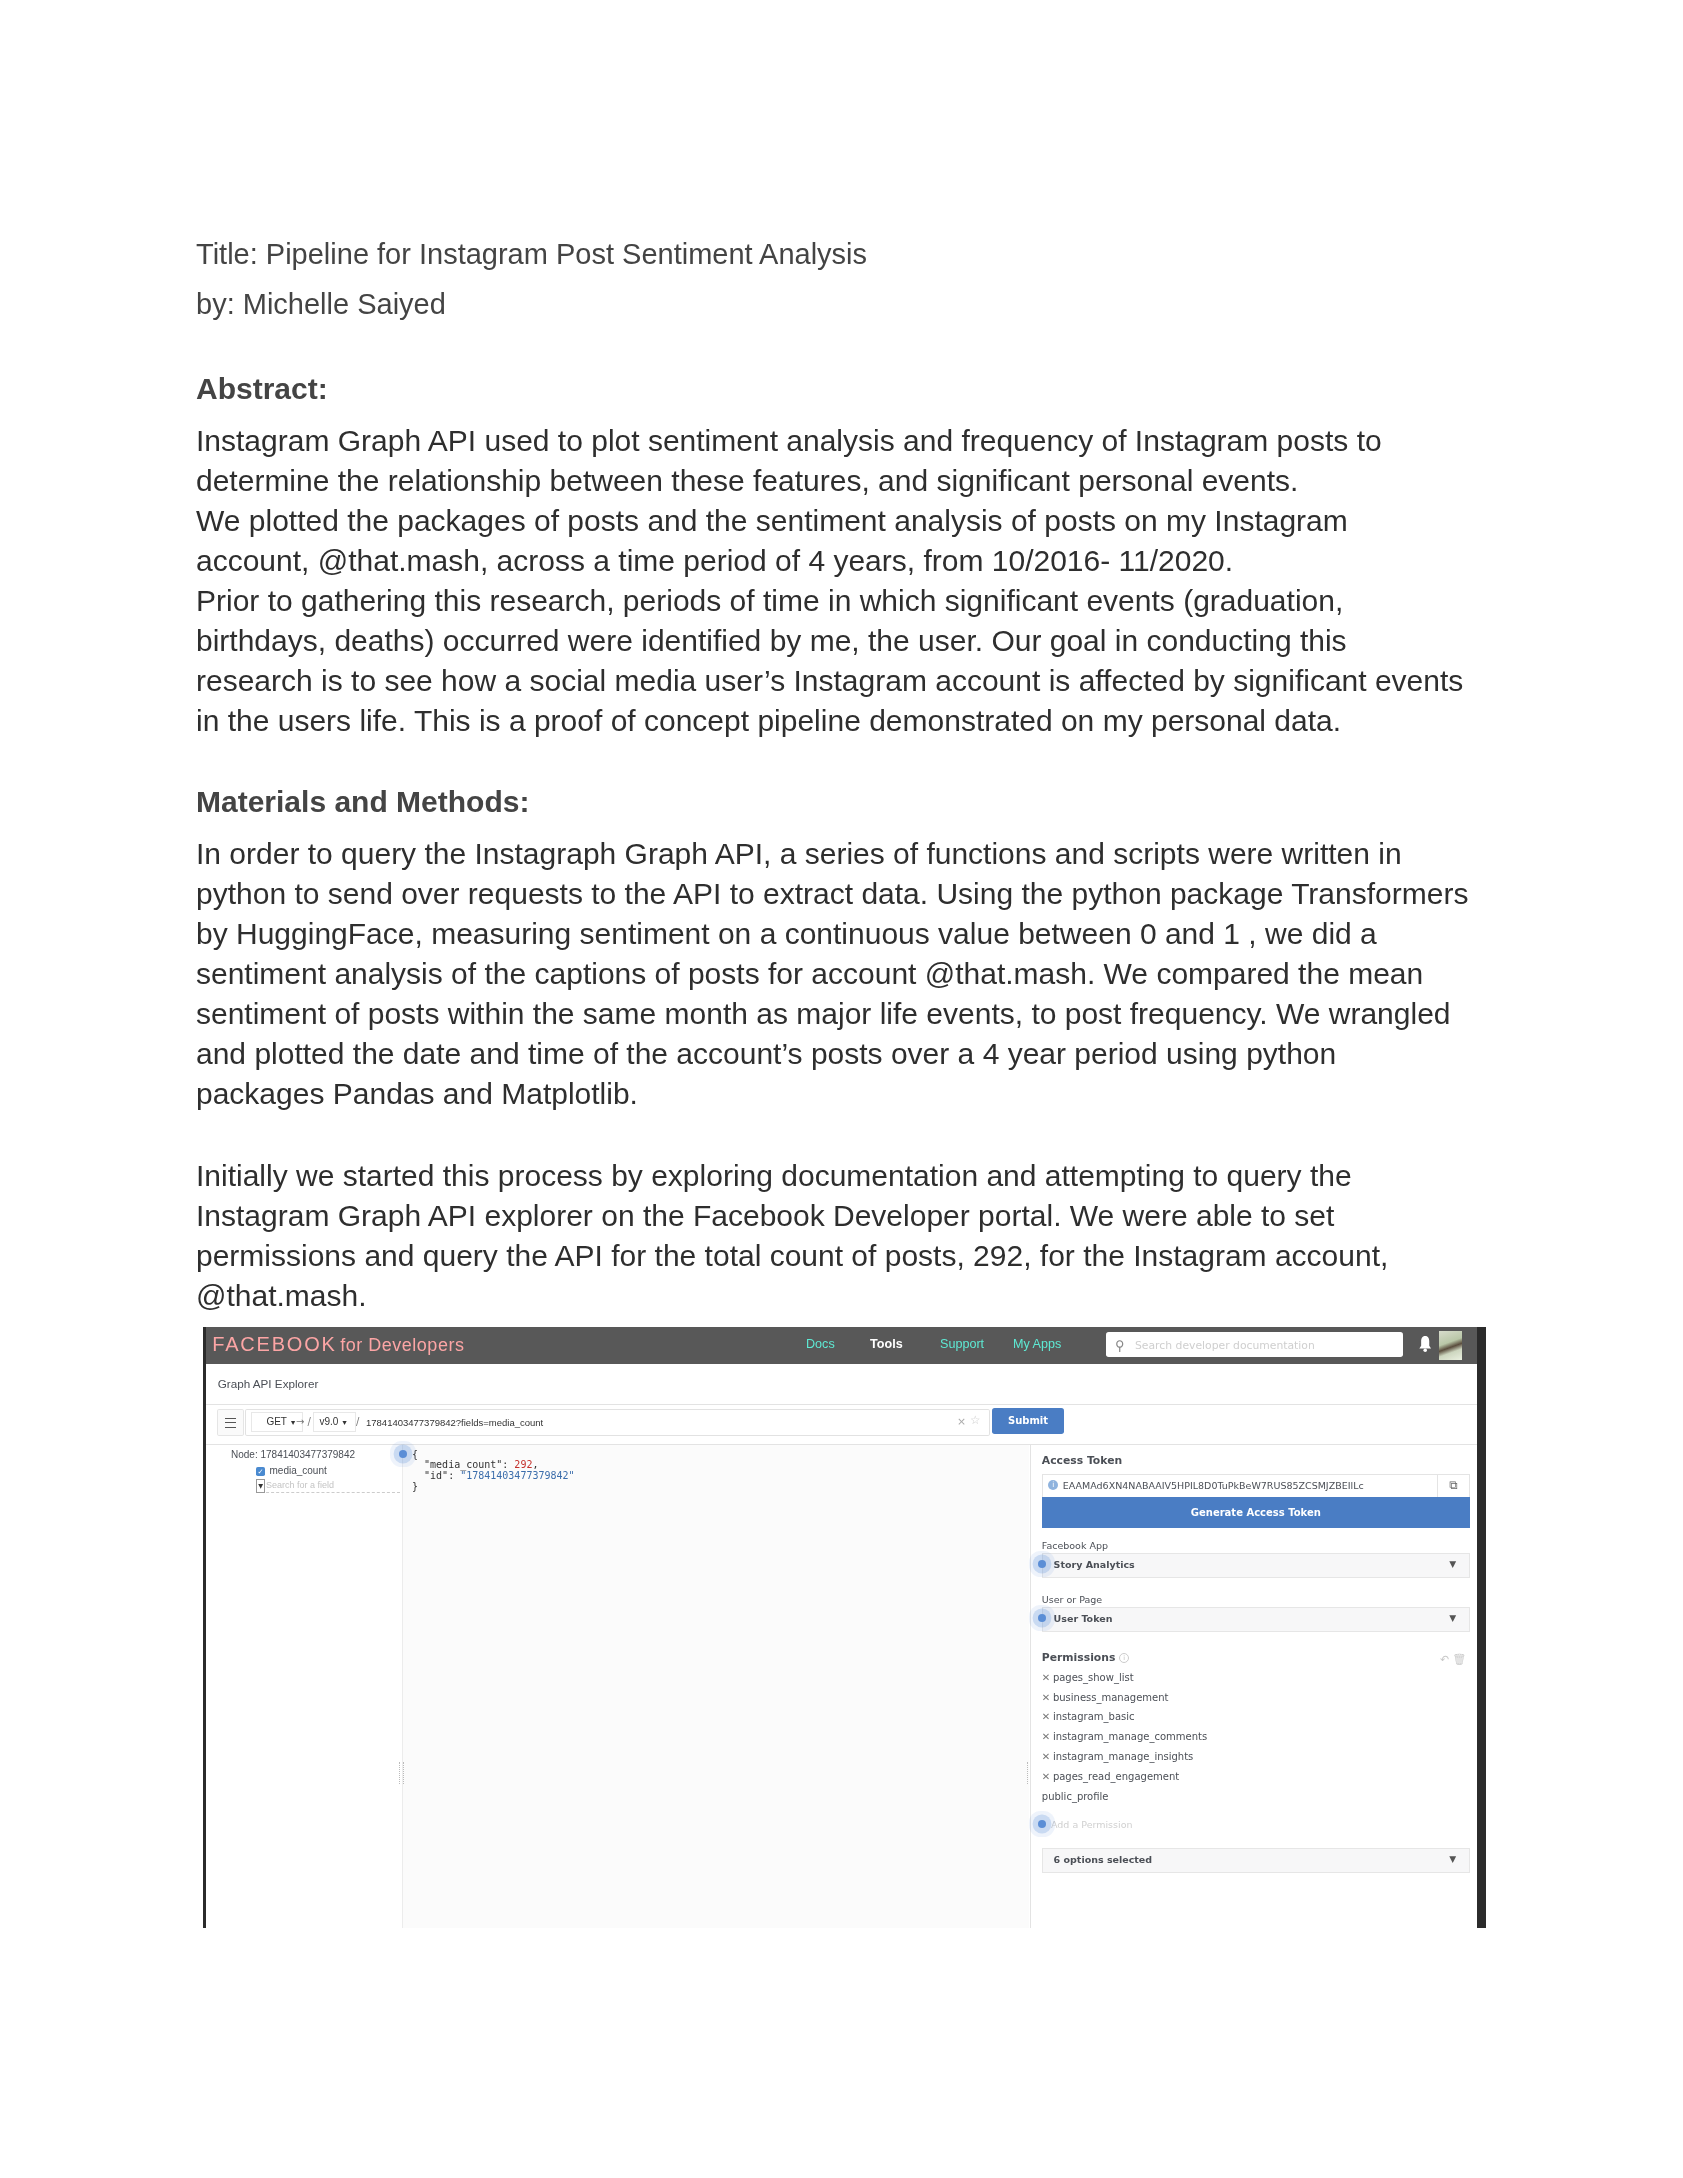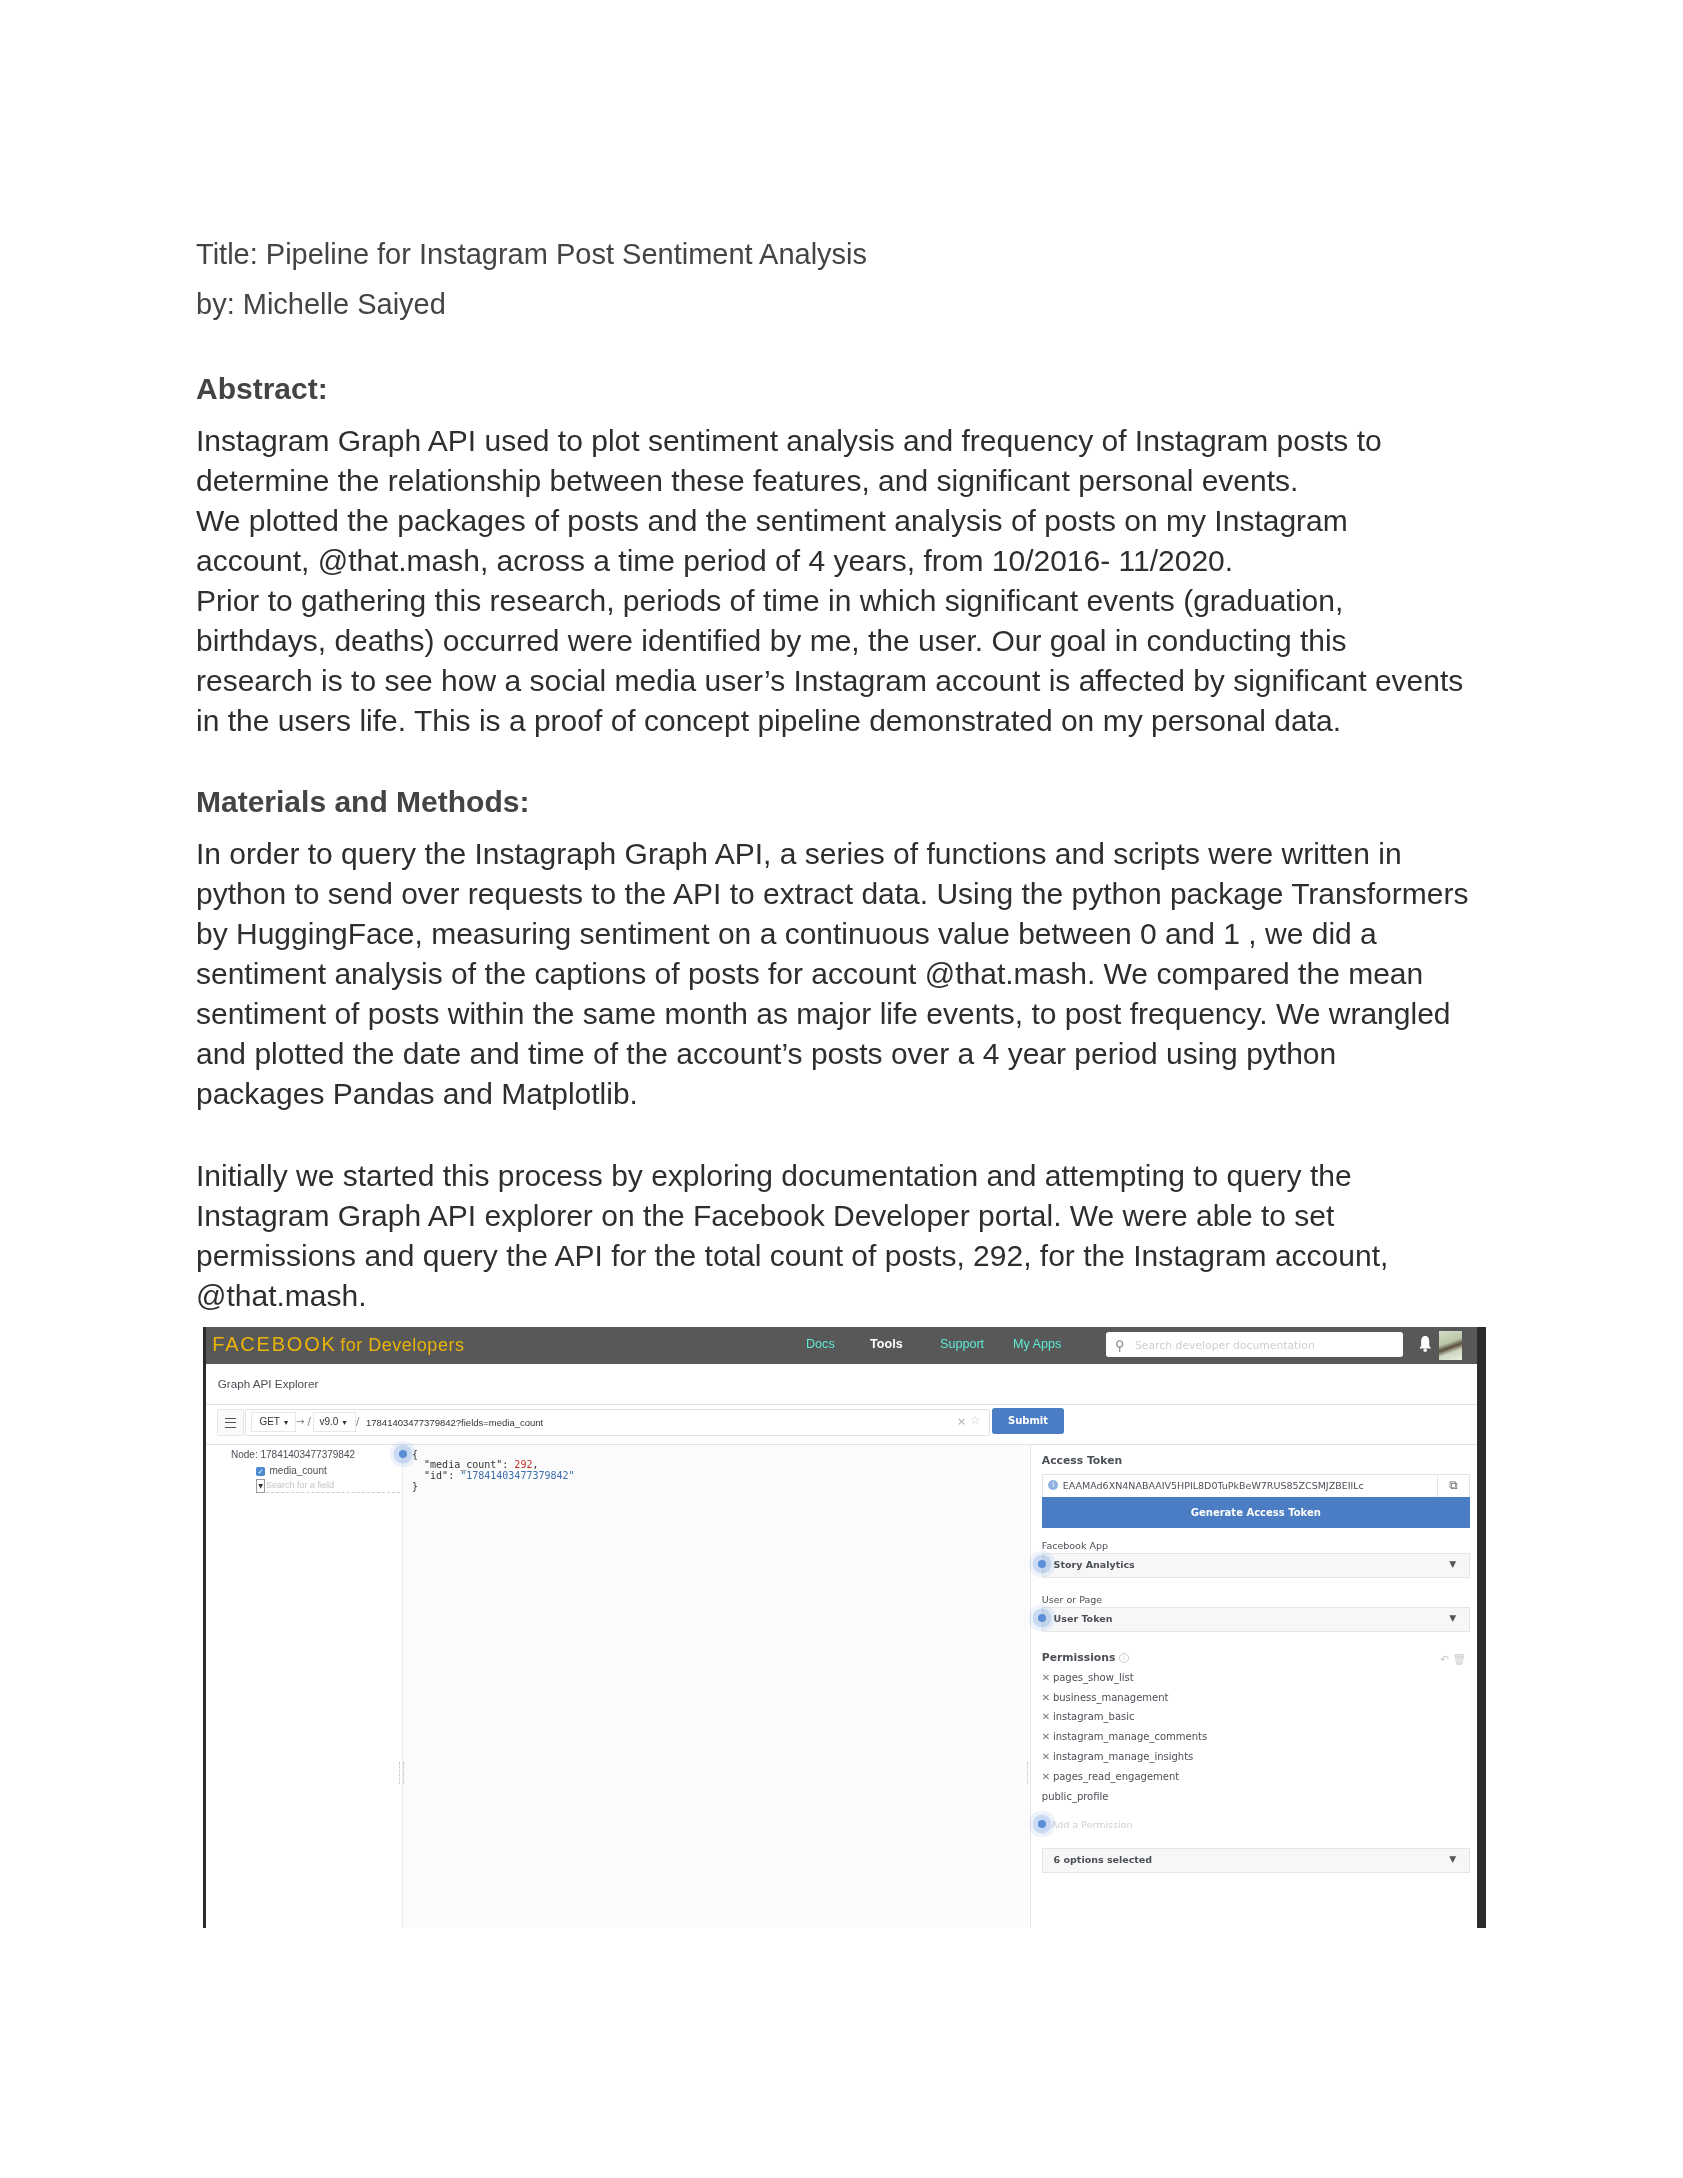--- a/index.html
+++ b/index.html
@@ -9,42 +9,42 @@
   .title-line { position:absolute; left:0; font-size:29px; color:#444444; white-space:nowrap; }
   .heading { position:absolute; left:0; font-size:30px; font-weight:bold; color:#444444; white-space:nowrap; }
   .para { position:absolute; left:0; font-size:30px; color:#2e2e2e; line-height:40px; white-space:nowrap; }
   .para span { display:block; }
 
   
   .shot { position:absolute; left:203px; top:1327px; width:1271px; height:601px;
           border-left:3.6px solid #2b2b2b; border-right:9px solid #2b2b2b; background:#ffffff;
           font-family:"DejaVu Sans", sans-serif; overflow:hidden; }
   .nav { position:absolute; left:0; top:0; right:0; height:37px; background:#585858; }
-  .brand { position:absolute; left:6.3px; top:6.3px; color:#eab308; white-space:nowrap; }
+  .brand { position:absolute; left:6.3px; top:6.3px; color:#fca5a5; white-space:nowrap; }
   .brand .b1 { font-size:20px; letter-spacing:1.8px; font-family:"Liberation Sans", sans-serif; }
   .brand .b2 { font-size:18px; font-family:"Liberation Sans", sans-serif; margin-left:3.6px; letter-spacing:0.5px; }
   .nav-link { position:absolute; top:10px; font-size:12.6px; color:#5eead4; font-family:"Liberation Sans", sans-serif; }
   .nav-link.bold { font-weight:bold; color:#ffffff; }
   .nav-search { position:absolute; left:900px; top:5.4px; width:297px; height:25px; background:#ffffff; border-radius:2.7px; }
   .nav-search .ico { position:absolute; left:9px; top:4.5px; font-size:13.5px; color:#888; }
   .nav-search input { position:absolute; left:27px; top:3.6px; width:261px; height:18px; border:none; outline:none;
                       font-size:10.8px; color:#ccc; background:transparent; font-family:"DejaVu Sans", sans-serif; }
   .nav-search input::placeholder { color:#cfcfcf; }
   .bell { position:absolute; left:1212px; top:8px; width:14.4px; height:20px; color:#fff; font-size:16px; }
   .avatar { position:absolute; left:1233px; top:3.6px; width:23.4px; height:29px; background:linear-gradient(160deg,#d8dccd 0%,#b9c7a7 40%,#5a4d3d 55%,#cdd6bf 70%,#eaf0e0 100%); }
 
   .subhead { position:absolute; left:0; right:0; top:37px; height:40px; border-bottom:0.9px solid #e3e3e3; }
   .subhead .t { position:absolute; left:11.7px; top:12.6px; font-size:11.7px; color:#4b4f56; font-family:"Liberation Sans", sans-serif; }
 
   .toolbar { position:absolute; left:0; right:0; top:77px; height:40px; border-bottom:0.9px solid #e3e3e3; }
   .menu-btn { position:absolute; left:10.8px; top:4.5px; width:25px; height:25px; border:0.9px solid #e5e5e5; border-radius:1.8px; background:#fafafa; }
   .menu-btn i { position:absolute; left:7.2px; width:10.8px; height:0.9px; background:#555; }
   .url-box { position:absolute; left:39px; top:4.5px; width:743px; height:25px; border:0.9px solid #e2e2e2; border-radius:1.8px; background:#fff; }
   .method { position:absolute; left:5.4px; top:2.7px; width:36px; height:18px; border:0.9px solid #e8e8e8; font-size:10px; color:#333;
-            line-height:18px; padding-left:7px; font-family:"Liberation Sans", sans-serif; }
+            line-height:18px; padding-left:14px; font-family:"Liberation Sans", sans-serif; }
   .sep { position:absolute; top:6.3px; font-size:10px; color:#777; }
   .version { position:absolute; left:67px; top:2.7px; width:36px; height:18px; border:0.9px solid #e8e8e8; font-size:10px; color:#333;
              line-height:18px; padding-left:5.4px; font-family:"Liberation Sans", sans-serif; }
   .query { position:absolute; left:118px; top:2.7px; width:594px; height:18px; border:none; outline:none; font-size:9.5px; color:#333;
            font-family:"Liberation Sans", sans-serif; background:transparent; }
   .clear-x { position:absolute; left:711px; top:5.4px; font-size:10.8px; color:#aaa; }
   .star { position:absolute; left:724px; top:3.6px; font-size:11.7px; color:#ccc; }
   .submit { position:absolute; left:786px; top:3.6px; width:72px; height:26px; background:#4a7dc4; color:#fff; border:none; border-radius:2.7px;
             font-size:10px; font-weight:bold; font-family:"DejaVu Sans", sans-serif; }
 

